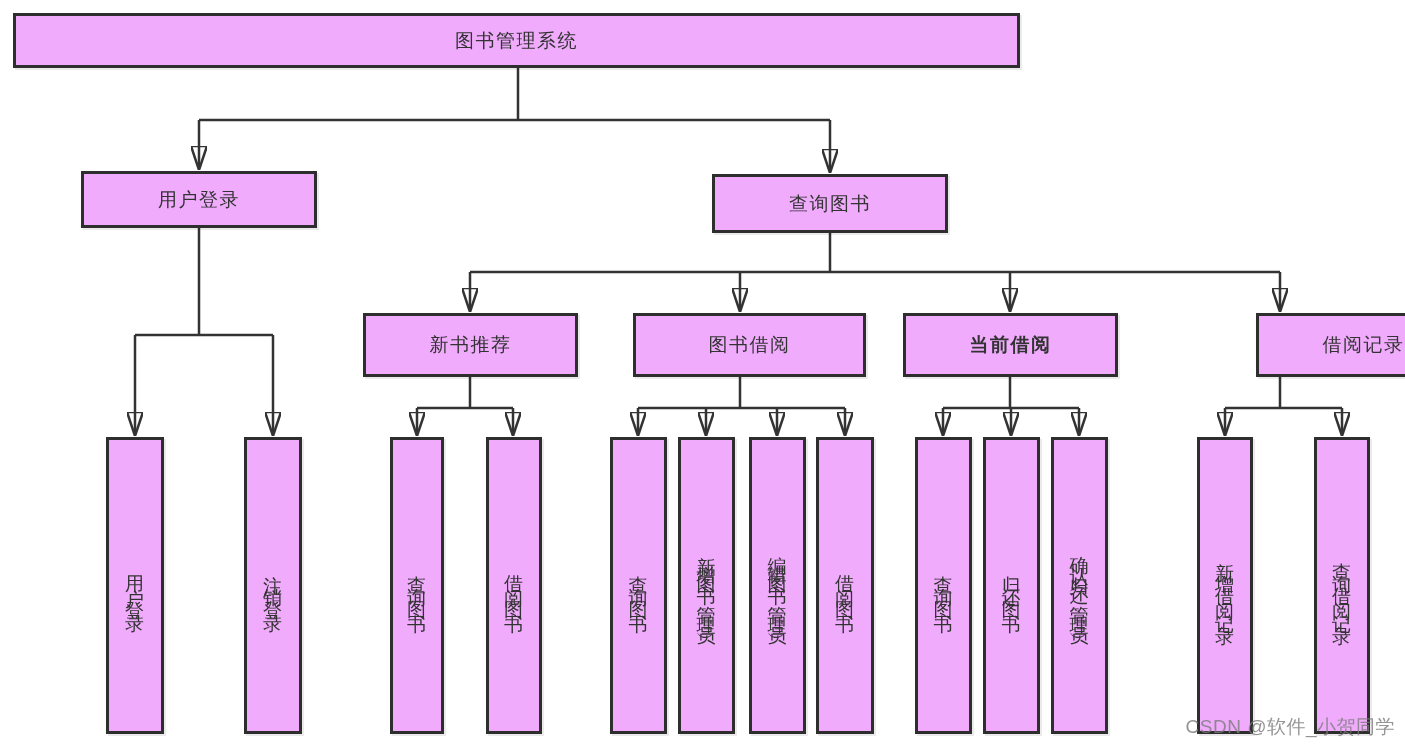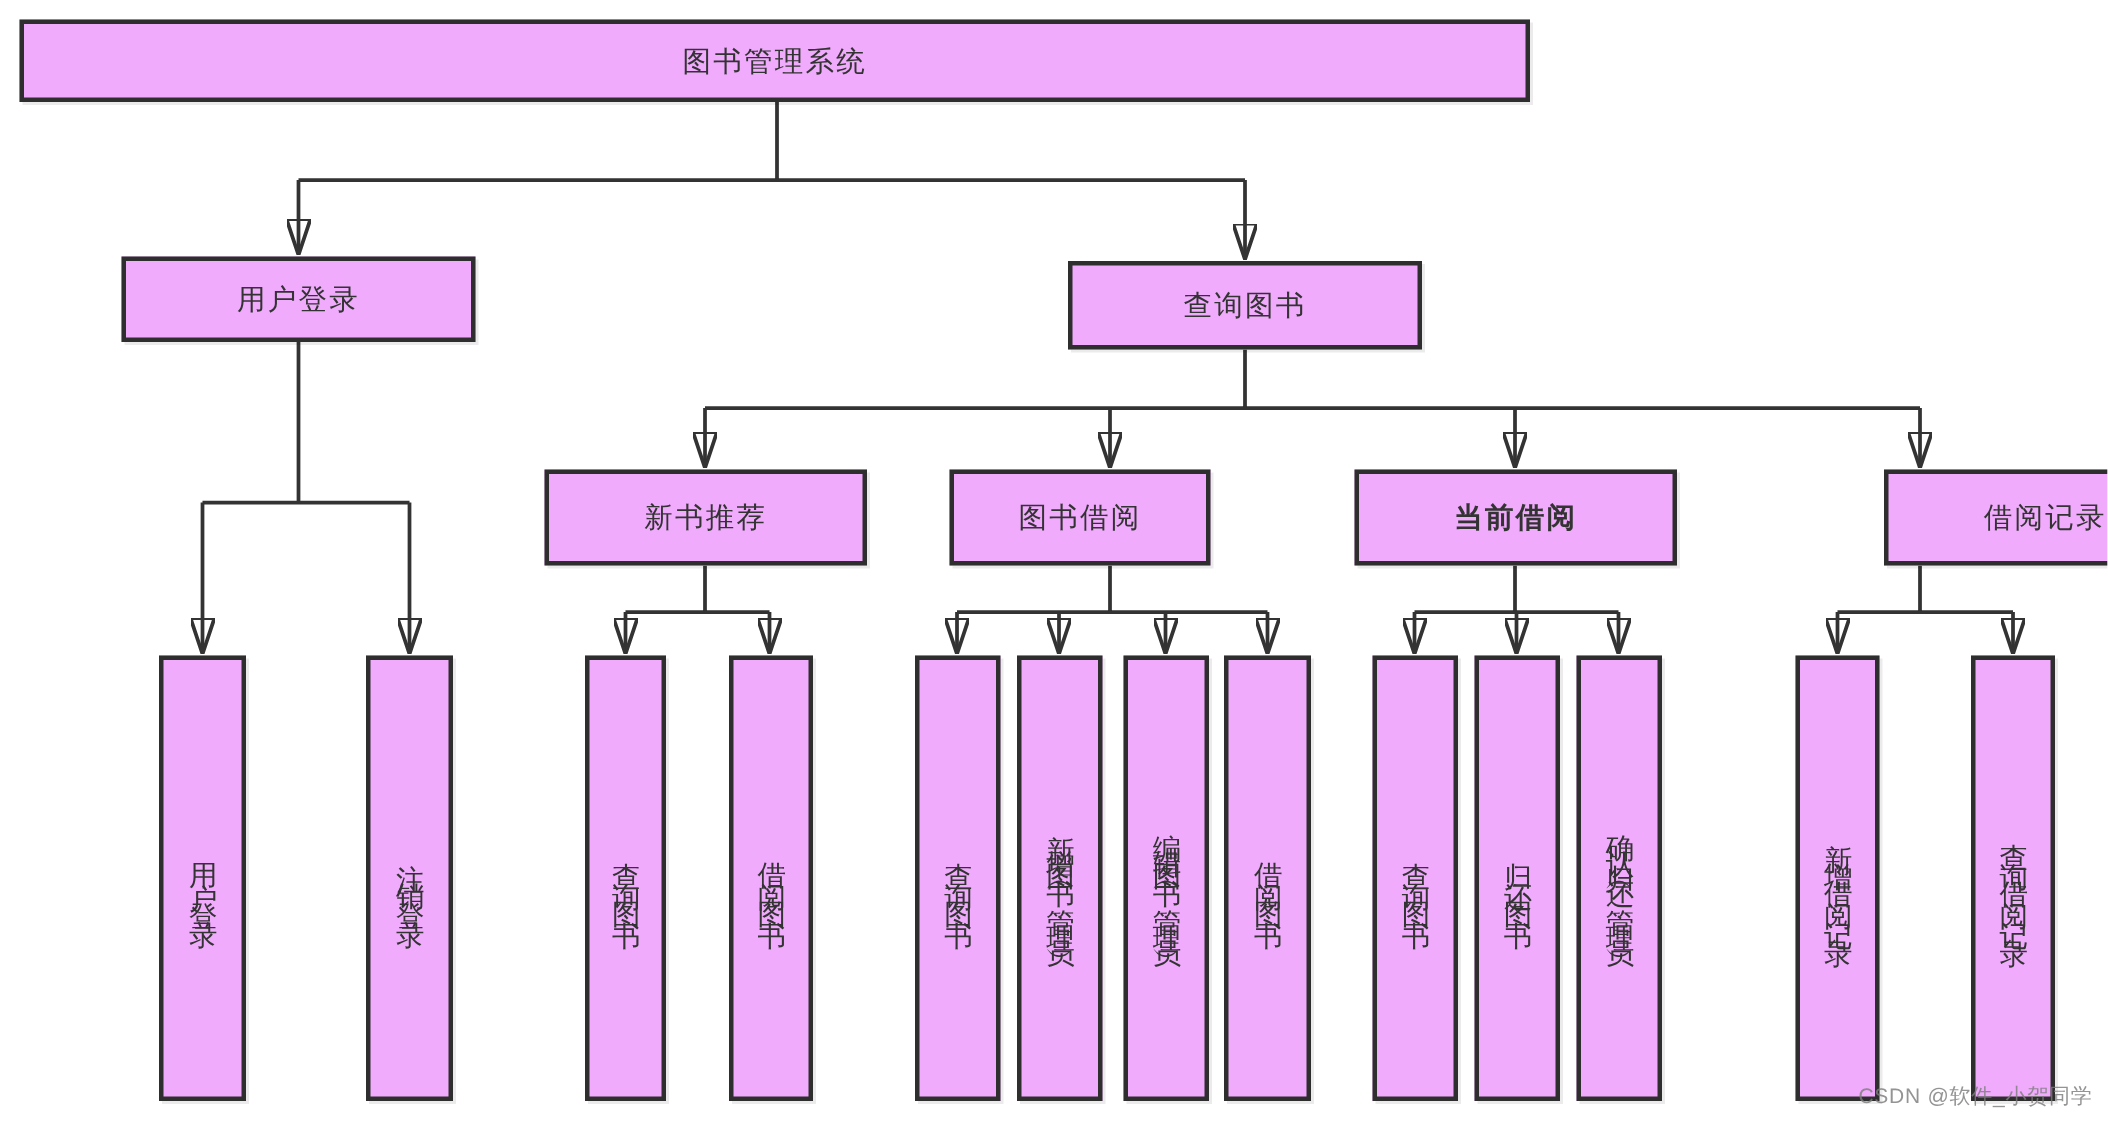--- a/index.html
+++ b/index.html
@@ -15,21 +15,21 @@
     z-index:2;box-sizing:border-box;box-shadow:2px 2px 0 rgba(0,0,0,0.08);
   }
   .node .lbl{font-size:19px;color:#333333;letter-spacing:1.5px;white-space:nowrap;}
   .leaf .lbl{
     writing-mode:vertical-rl;text-orientation:mixed;
     line-height:1;letter-spacing:13px;white-space:normal;
   }
   .leaf.tight .lbl{letter-spacing:10px;}
   .watermark{
     position:absolute;right:10px;bottom:7px;z-index:5;
-    font-size:14px;color:rgba(125,125,125,0.82);letter-spacing:0.5px;
+    font-size:19px;color:rgba(125,125,125,0.82);letter-spacing:0.5px;
   }
 </style>
 </head>
 <body>
 
 <div class="canvas">
 
   <svg class="wires" width="1405" height="747">
     <defs>
       <marker id="arrow" viewBox="0 0 24 16" markerUnits="userSpaceOnUse" markerWidth="24" markerHeight="16" refX="22" refY="8" orient="auto">
@@ -78,21 +78,21 @@
   <div class="node" style="left:81px;top:171px;width:236px;height:57px;">
     <span class="lbl">用户登录</span>
   </div>
   <div class="node" style="left:712px;top:174px;width:236px;height:59px;">
     <span class="lbl">查询图书</span>
   </div>
 
   <div class="node" style="left:363px;top:313px;width:215px;height:64px;justify-content:center;">
     <span class="lbl">新书推荐</span>
   </div>
-  <div class="node" style="left:633px;top:313px;width:174px;height:64px;">
+  <div class="node" style="left:633px;top:313px;width:233px;height:64px;">
     <span class="lbl">图书借阅</span>
   </div>
   <div class="node" style="left:903px;top:313px;width:215px;height:64px;font-weight:bold;">
     <span class="lbl">当前借阅</span>
   </div>
   <div class="node" style="left:1241px;top:313px;width:215px;height:64px;margin-left:15px;">
     <span class="lbl">借阅记录</span>
   </div>
 
   <div class="node leaf" style="left:106px;top:437px;width:58px;height:297px;">

